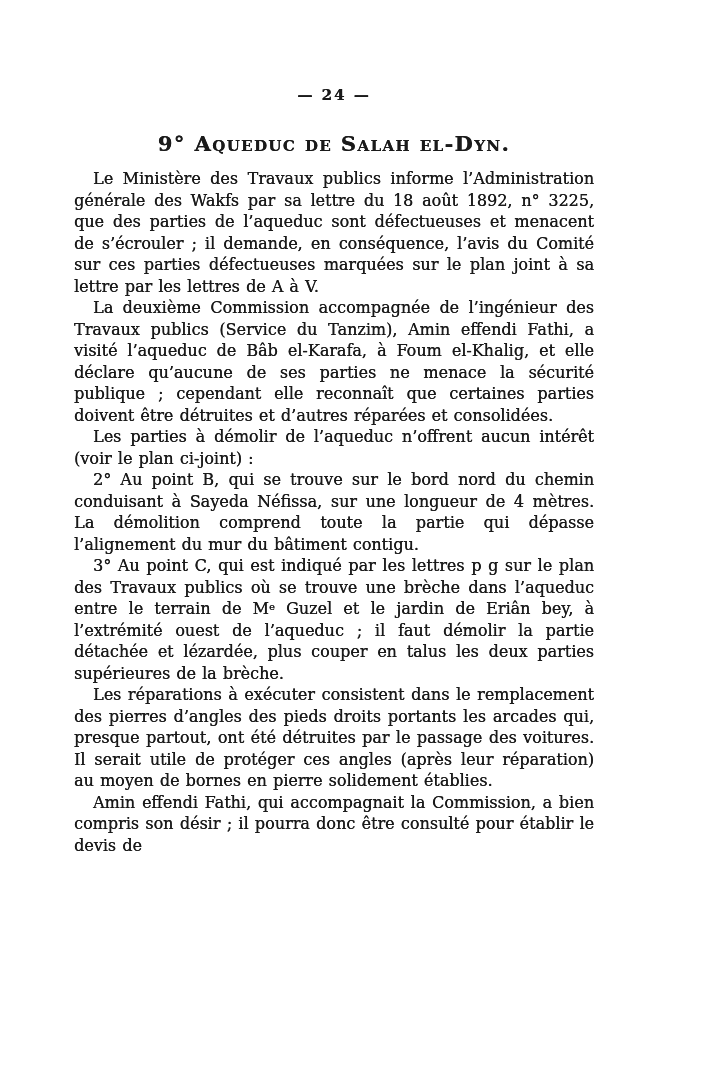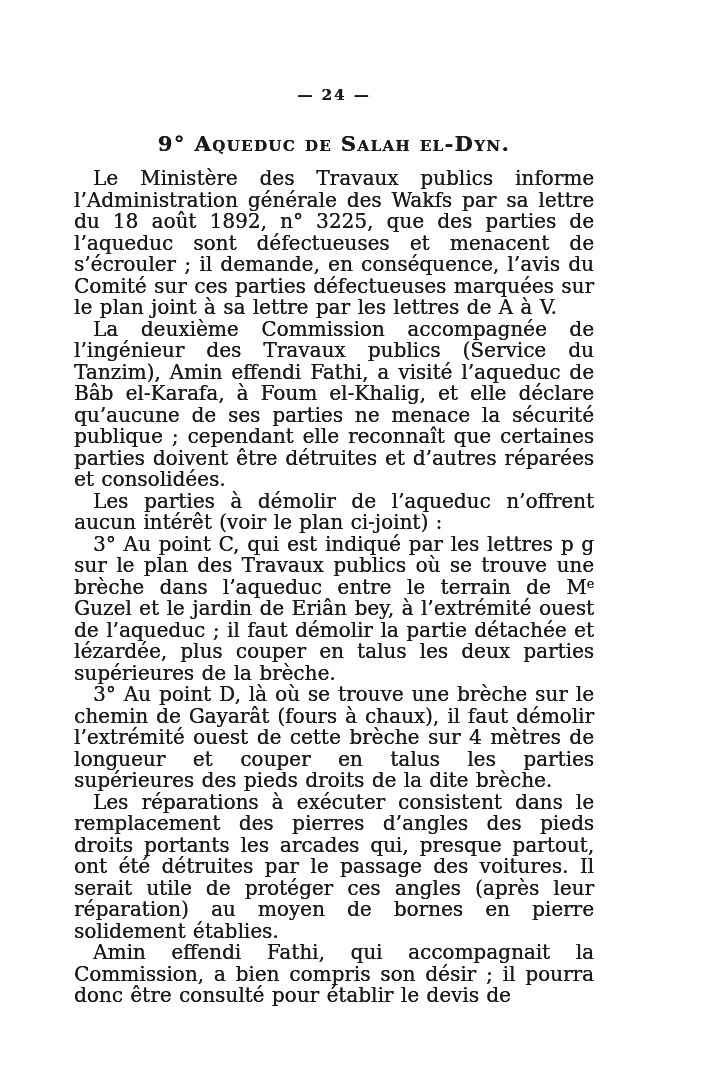--- a/index.html
+++ b/index.html
@@ -30,21 +30,21 @@
     font-size: 21px;
     font-weight: bold;
     font-variant: small-caps;
     letter-spacing: 1.4px;
     text-shadow: 0.2px 0 0 currentColor;
   }
   .body-text {
     width: 520px;
     margin: 12px auto 0 auto;
     text-align: justify;
-    font-size: 20px;
+    font-size: 16px;
     line-height: 21.5px;
     text-shadow: 0.25px 0 0 currentColor;
   }
   .para {
     margin: 0;
     text-indent: 19px;
     word-spacing: 1px;
   }
   .seg-italic {
   }
@@ -57,18 +57,18 @@
 </head>
 <body>
 
 <div class="page">
   <div class="page-number">— 24 —</div>
   <h1 class="heading">9° Aqueduc de Salah el-Dyn.</h1>
   <div class="body-text">
       <p class="para"><span>Le Ministère des Travaux publics informe l’Administration générale des Wakfs par sa lettre du 18 août 1892, n° 3225, que des parties de l’aqueduc sont défectueuses et menacent de s’écrouler ; il demande, en conséquence, l’avis du Comité sur ces parties défectueuses marquées sur le plan joint à sa lettre par les lettres de A à V.</span></p>
       <p class="para"><span>La deuxième Commission accompagnée de l’ingénieur des Travaux publics (Service du Tanzim), Amin effendi Fathi, a visité l’aqueduc de Bâb el-Karafa, à Foum el-Khalig, et elle déclare qu’aucune de ses parties ne menace la sécurité publique ; cependant elle reconnaît que certaines parties doivent être détruites et d’autres réparées et consolidées.</span></p>
       <p class="para"><span>Les parties à démolir de l’aqueduc n’offrent aucun intérêt (voir le plan ci-joint) :</span></p>
+      <p class="para"><span>2° Au point B, qui se trouve sur le bord nord du chemin conduisant à Sayeda Néfissa, sur une longueur de 4 mètres. La démolition comprend toute la partie qui dépasse l’alignement du mur du bâtiment contigu.</span></p>
       <p class="para"><span>3° Au point C, qui est indiqué par les lettres </span><span class="seg-italic">p g</span><span> sur le plan des Travaux publics où se trouve une brèche dans l’aqueduc entre le terrain de M</span><span class="seg-sup">e</span><span> Guzel et le jardin de Eriân bey, à l’extrémité ouest de l’aqueduc ; il faut démolir la partie détachée et lézardée, plus couper en talus les deux parties supérieures de la brèche.</span></p>
-      <p class="para"><span>3° Au point D, là où se trouve une brèche sur le chemin de Gayarât (fours à chaux), il faut démolir l’extrémité ouest de cette brèche sur 4 mètres de longueur et couper en talus les parties supérieures des pieds droits de la dite brèche.</span></p>
       <p class="para"><span>Les réparations à exécuter consistent dans le remplacement des pierres d’angles des pieds droits portants les arcades qui, presque partout, ont été détruites par le passage des voitures. Il serait utile de protéger ces angles (après leur réparation) au moyen de bornes en pierre solidement établies.</span></p>
       <p class="para"><span>Amin effendi Fathi, qui accompagnait la Commission, a bien compris son désir ; il pourra donc être consulté pour établir le devis de</span></p>
     </div>
 </div>
 
 </body></html>

